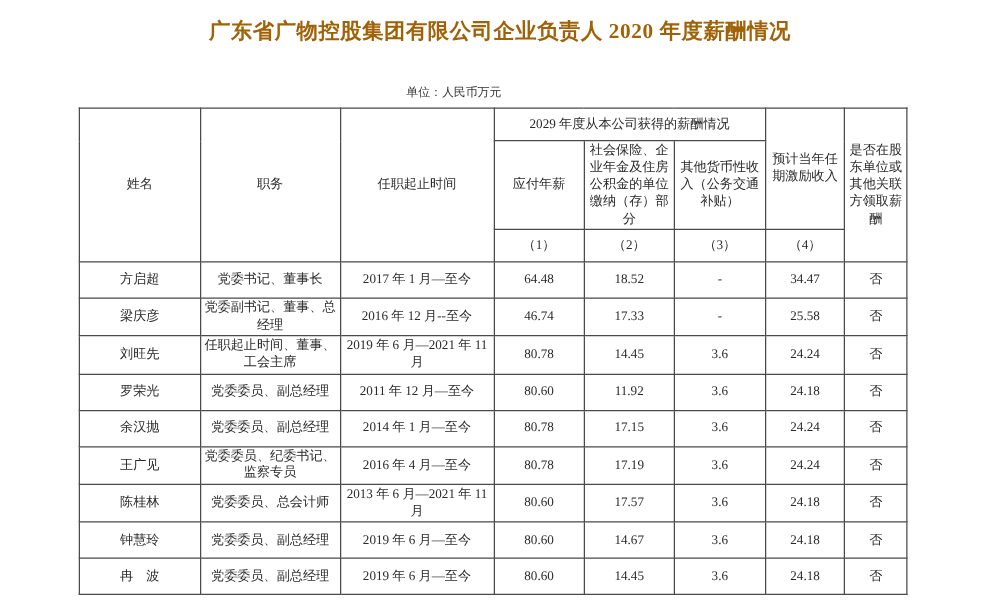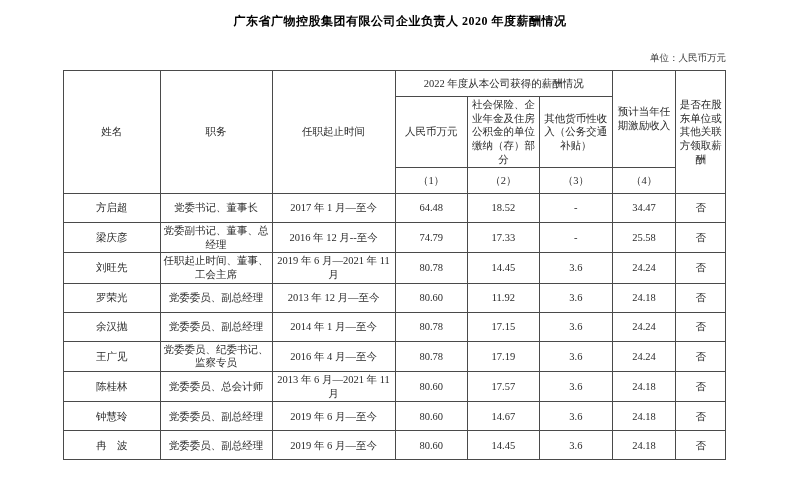--- a/index.html
+++ b/index.html
@@ -6,29 +6,29 @@
   body {
     width:800px; height:487px;
     background:#ffffff;
     color:#262626;
     font-family:"Liberation Serif","DejaVu Serif",serif;
     overflow:hidden;
   }
   .doc-title {
     margin-top:13px;
     text-align:center;
-    font-size:12px;
+    font-size:17px;
     font-weight:bold;
-    color:#000000;
+    color:#a16207;
     letter-spacing:0.5px;
   }
   .unit-line {
-    margin-top:22px;
+    margin-top:32px;
     margin-right:74px;
-    text-align:right;
+    text-align:center;
     font-size:9.5px;
     color:#333;
   }
   table.salary {
     margin-left:63px;
     margin-top:5px;
     width:663px;
     border-collapse:collapse;
     table-layout:fixed;
   }
@@ -63,26 +63,26 @@
     <col style="width:10.9%">
     <col style="width:11.0%">
     <col style="width:9.6%">
     <col style="width:7.5%">
   </colgroup>
   <thead>
     <tr class="h-group">
       <th rowspan="3">姓名</th>
       <th rowspan="3">职务</th>
       <th rowspan="3">任职起止时间</th>
-      <th colspan="3">2022 年度从本公司获得的薪酬情况</th>
+      <th colspan="3">2029 年度从本公司获得的薪酬情况</th>
       <th rowspan="2">预计当年任期激励收入</th>
       <th rowspan="3">是否在股东单位或其他关联方领取薪酬</th>
     </tr>
     <tr class="h-labels">
-      <th>人民币万元</th>
+      <th>应付年薪</th>
       <th>社会保险、企业年金及住房公积金的单位缴纳（存）部分</th>
       <th>其他货币性收入（公务交通补贴）</th>
     </tr>
     <tr class="h-nums">
       <th>（1）</th>
       <th>（2）</th>
       <th>（3）</th>
       <th>（4）</th>
     </tr>
   </thead>
@@ -94,40 +94,40 @@
         <td>64.48</td>
         <td>18.52</td>
         <td>-</td>
         <td>34.47</td>
         <td>否</td>
       </tr>
       <tr>
         <td>梁庆彦</td>
         <td>党委副书记、董事、总经理</td>
         <td>2016 年 12 月--至今</td>
-        <td>74.79</td>
+        <td>46.74</td>
         <td>17.33</td>
         <td>-</td>
         <td>25.58</td>
         <td>否</td>
       </tr>
       <tr>
         <td>刘旺先</td>
         <td>任职起止时间、董事、工会主席</td>
         <td>2019 年 6 月—2021 年 11 月</td>
         <td>80.78</td>
         <td>14.45</td>
         <td>3.6</td>
         <td>24.24</td>
         <td>否</td>
       </tr>
       <tr>
         <td>罗荣光</td>
         <td>党委委员、副总经理</td>
-        <td>2013 年 12 月—至今</td>
+        <td>2011 年 12 月—至今</td>
         <td>80.60</td>
         <td>11.92</td>
         <td>3.6</td>
         <td>24.18</td>
         <td>否</td>
       </tr>
       <tr>
         <td>余汉抛</td>
         <td>党委委员、副总经理</td>
         <td>2014 年 1 月—至今</td>

